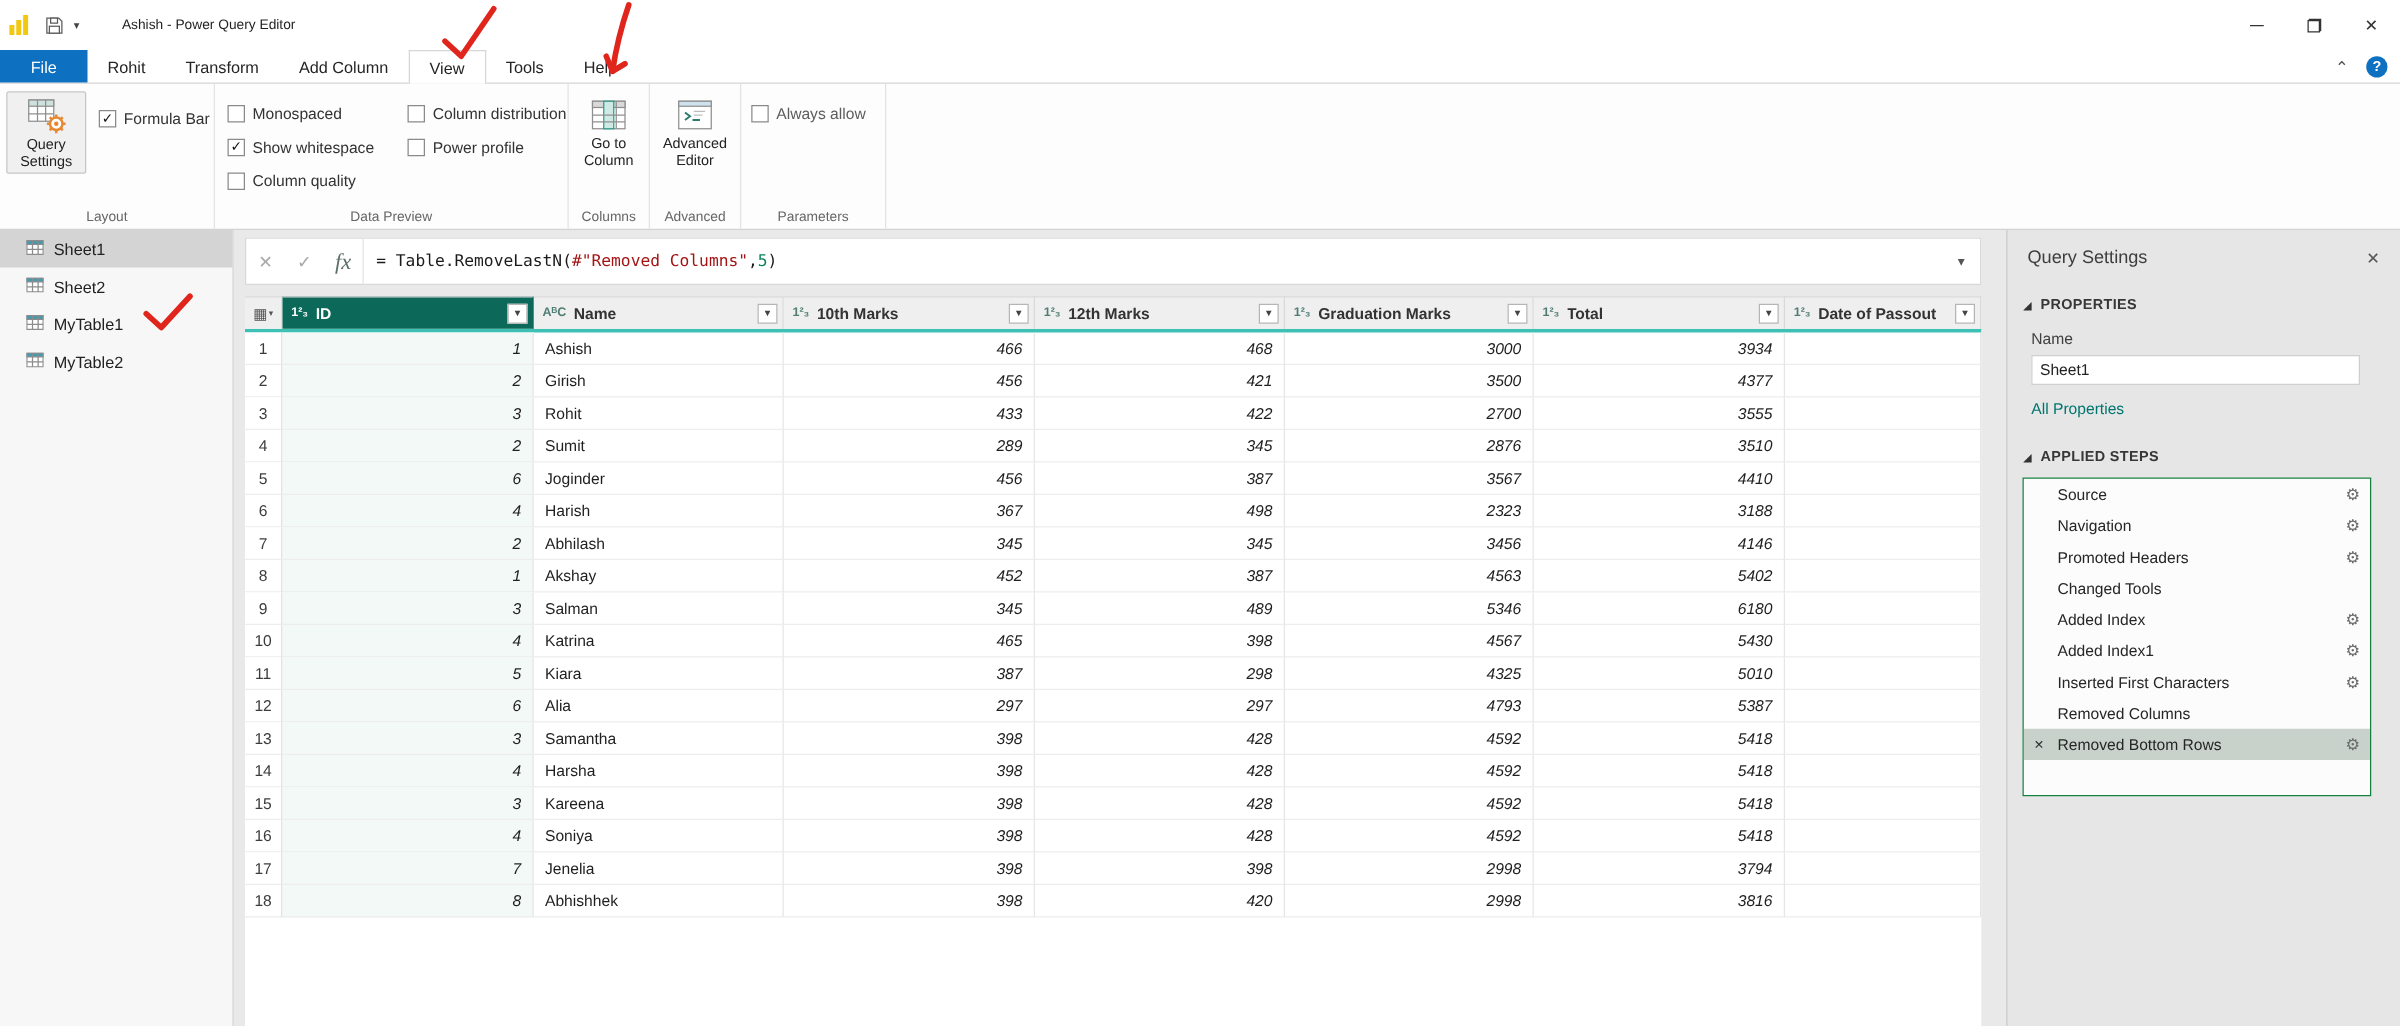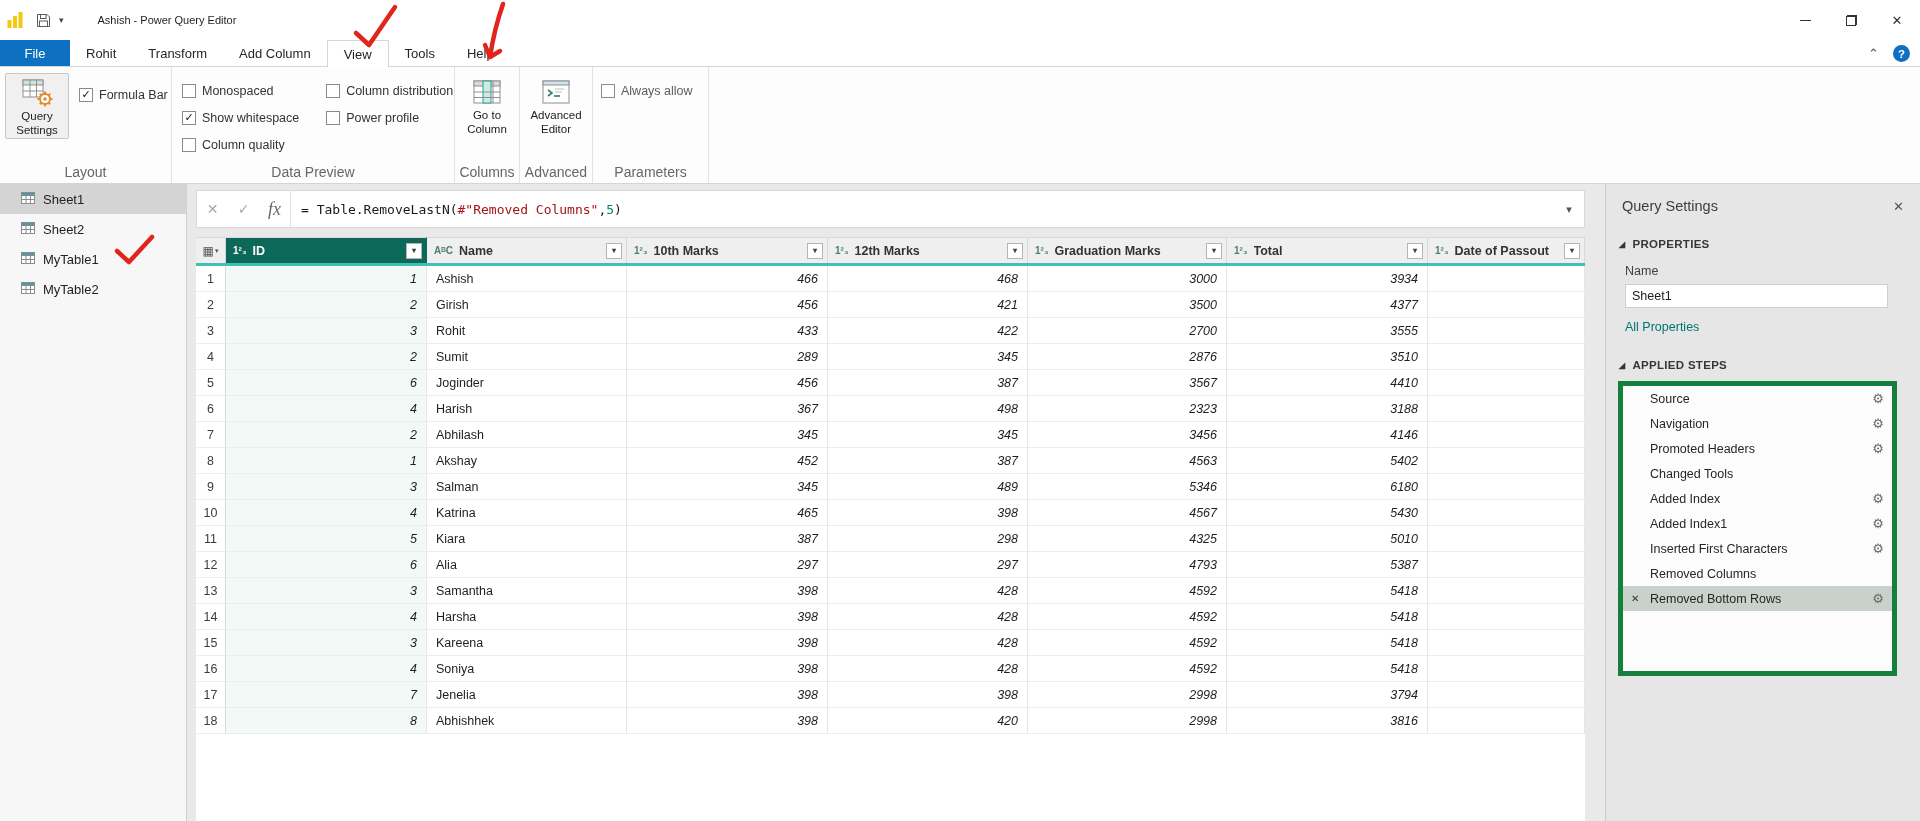--- a/index.html
+++ b/index.html
@@ -24,21 +24,21 @@
   .tab { padding:0 16px; font-size:13px; color:#252525; display:flex; align-items:center; cursor:default; }
   .tab.file { background:#0e70c0; color:#fff; min-width:70px; justify-content:center; }
   .tab.selected { background:#fff; border:1px solid #d6d6d6; border-bottom:none; margin-bottom:-1px; }
   .tabrow-right { position:absolute; right:10px; top:0; height:27px; display:flex; align-items:center; gap:14px; }
   .collapse-ribbon { color:#555; font-size:13px; }
   .help-badge { width:17px; height:17px; border-radius:50%; background:#0e70c0; color:#fff; font-size:11.5px; font-weight:bold; display:flex; align-items:center; justify-content:center; }
 
   
   .ribbon { height:117px; background:#fdfdfd; border-bottom:1px solid #d4d4d4; display:flex; }
   .rgroup { position:relative; border-right:1px solid #e3e3e3; height:100%; }
-  .rgroup-label { position:absolute; bottom:3px; left:0; width:100%; text-align:center; font-size:14px; color:#666; }
+  .rgroup-label { position:absolute; bottom:3px; left:0; width:100%; text-align:center; font-size:11px; color:#666; }
   .rg-body { display:flex; padding-top:6px; }
   .bigbtn { width:64px; display:flex; flex-direction:column; align-items:center; text-align:center;
             font-size:11.5px; color:#222; line-height:1.25; padding-top:3px; }
   .bigbtn .bicon { height:32px; display:flex; align-items:center; }
   .bigbtn.pressed { border:1px solid #c6c6c6; background:#f0f0f0; border-radius:2px; }
   .cb { display:flex; align-items:center; gap:6px; font-size:12.5px; color:#333; height:23px; white-space:nowrap; }
   .cb .box { width:14px; height:14px; border:1px solid #8a8a8a; background:#fff; display:flex; align-items:center;
              justify-content:center; font-size:11px; color:#111; flex:none; }
   .g-layout { width:172px; }
   .g-layout .cb-holder { margin:10px 0 0 10px; }
@@ -108,21 +108,21 @@
   .qs-head { display:flex; justify-content:space-between; align-items:center; padding:14px 16px 0 16px;
              font-size:14.5px; color:#3d3d3d; }
   .qs-close { color:#555; font-size:13px; }
   .sec-h { display:flex; align-items:center; gap:7px; margin:24px 0 0 13px; font-size:11.5px; font-weight:bold;
            color:#373737; letter-spacing:.3px; }
   .tri { font-size:8px; color:#333; }
   .name-label { margin:14px 0 0 19px; font-size:12.5px; color:#404040; }
   .name-input { margin:6px 0 0 19px; width:263px; height:24px; border:1px solid #cfcfcf; background:#fff;
                 font-size:12.5px; padding:0 6px; font-family:inherit; color:#222; display:block; }
   .all-props { margin:12px 0 0 19px; font-size:12.5px; color:#00756f; display:inline-block; }
-  .steps-box { margin:10px 23px 0 12px; background:#fcfcfc; border:5px solid #15803d; height:295px; overflow:hidden; }
+  .steps-box { margin:10px 23px 0 12px; background:#fcfcfc; border:1px solid #15803d; height:255px; overflow:hidden; }
   .step { height:25px; display:flex; align-items:center; padding:0 8px 0 27px; position:relative;
           font-size:12.5px; color:#262626; }
   .step.sel { background:#c8d2cb; }
   .step-x { position:absolute; left:8px; font-size:10px; color:#333; }
   .step-g { margin-left:auto; color:#6b6b6b; font-size:13px; }
 
   
   .ann-layer { position:absolute; left:0; top:0; width:1920px; height:821px; pointer-events:none; z-index:99; }
   .ann { fill:none; stroke-width:4.5; stroke-linecap:round; stroke-linejoin:round; }
 </style>

